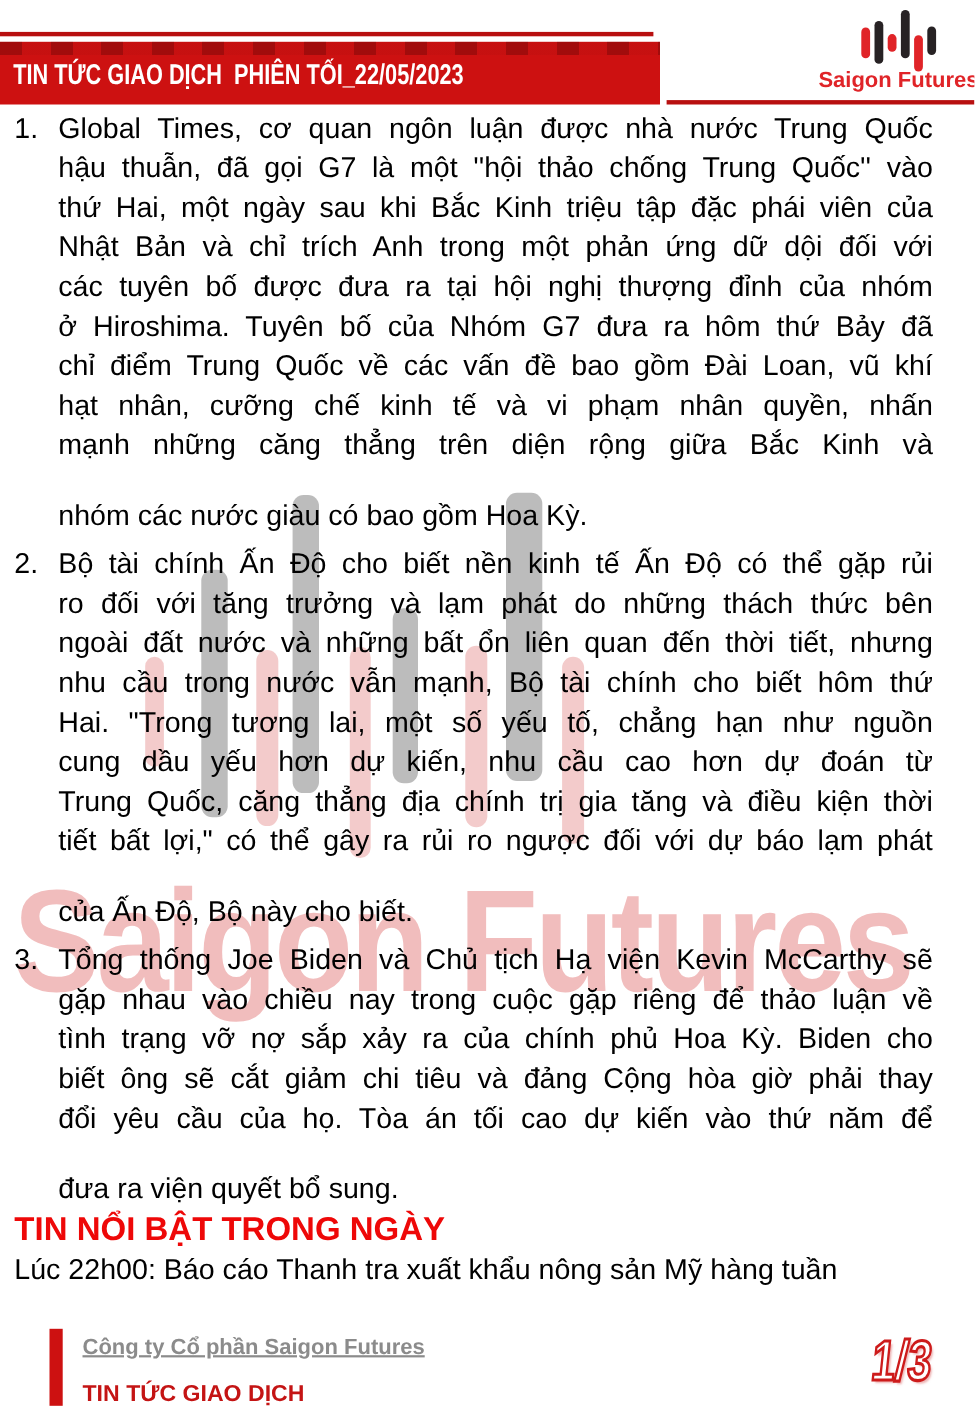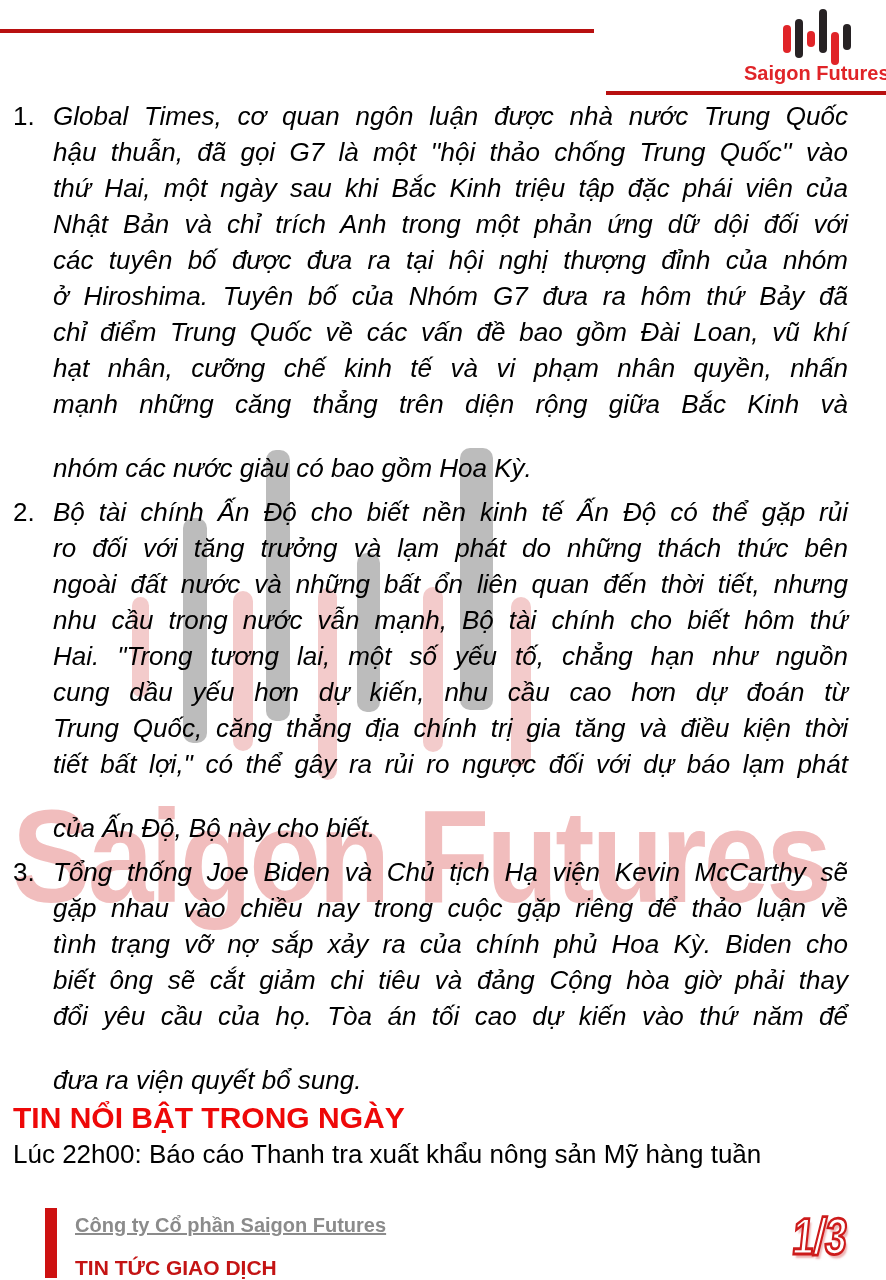--- a/index.html
+++ b/index.html
@@ -41,21 +41,21 @@
   .section-heading{
     font-size:30px;line-height:36px;font-weight:bold;color:var(--red-bright);
     margin:0;white-space:nowrap;
   }
   #general-heading{margin-bottom:28px;}
   #highlight-heading{margin-top:2px;margin-bottom:0;}
   .news-list{list-style:none;margin:0;padding:0;}
   .news-item{position:relative;padding-left:40px;margin-bottom:8px;font-size:26px;line-height:36px;}
   .news-item:last-child{margin-bottom:0;}
   .item-number{position:absolute;left:0;top:0;}
-  .ln{text-align:justify;text-align-last:justify;font-style:italic;}
+  .ln{text-align:justify;text-align-last:justify;}
   .ln.last{text-align-last:left;margin-top:28px;}
   .schedule-line{font-size:26px;line-height:36px;margin:0;}
   
   .footer-bar{position:absolute;left:45px;top:1208px;width:12px;height:70px;background:var(--red-banner);z-index:2;}
   .footer-company{position:absolute;left:75px;top:1214px;font-size:20px;font-weight:bold;color:var(--gray-footer);z-index:2;white-space:nowrap;text-decoration:underline;}
   .footer-doc-title{position:absolute;left:75px;top:1244px;font-size:21px;font-weight:bold;color:var(--red-footer);z-index:2;white-space:nowrap;margin-top:12px;}
   .page-number{
     position:absolute;left:796px;top:1206px;z-index:2;
     font-size:46px;font-weight:bold;color:#fff;
     -webkit-text-stroke:2.5px #cd1b1b;
@@ -78,20 +78,23 @@
         <div class="wm-bar p" style="left: 318px; top: 588px; width: 19px; height: 192px;"></div>
         <div class="wm-bar g" style="left: 357px; top: 553px; width: 23px; height: 159px;"></div>
         <div class="wm-bar p" style="left: 423px; top: 587px; width: 20px; height: 165px;"></div>
         <div class="wm-bar g" style="left: 460px; top: 448px; width: 33px; height: 262px;"></div>
         <div class="wm-bar p" style="left: 511px; top: 597px; width: 20px; height: 170px;"></div>
       </div>
     <div class="wm-text">Saigon Futures</div>
   </div>
 
   <div class="top-line"></div>
+  <div class="banner">
+    <div class="banner-title">TIN TỨC GIAO DỊCH  PHIÊN TỐI_22/05/2023</div>
+  </div>
   <div class="logo">
     <div id="logo-bars">
         <div class="logo-bar" style="left: 783px; top: 25px; width: 8px; height: 28px; background: rgb(224, 36, 40);"></div>
         <div class="logo-bar" style="left: 795px; top: 19px; width: 8px; height: 39px; background: rgb(39, 34, 36);"></div>
         <div class="logo-bar" style="left: 807px; top: 31px; width: 8px; height: 16px; background: rgb(224, 36, 40);"></div>
         <div class="logo-bar" style="left: 819px; top: 9px; width: 8px; height: 44px; background: rgb(39, 34, 36);"></div>
         <div class="logo-bar" style="left: 831px; top: 32px; width: 8px; height: 33px; background: rgb(224, 36, 40);"></div>
         <div class="logo-bar" style="left: 843px; top: 24px; width: 8px; height: 26px; background: rgb(39, 34, 36);"></div>
       </div>
     <div class="logo-name">Saigon Futures</div>

